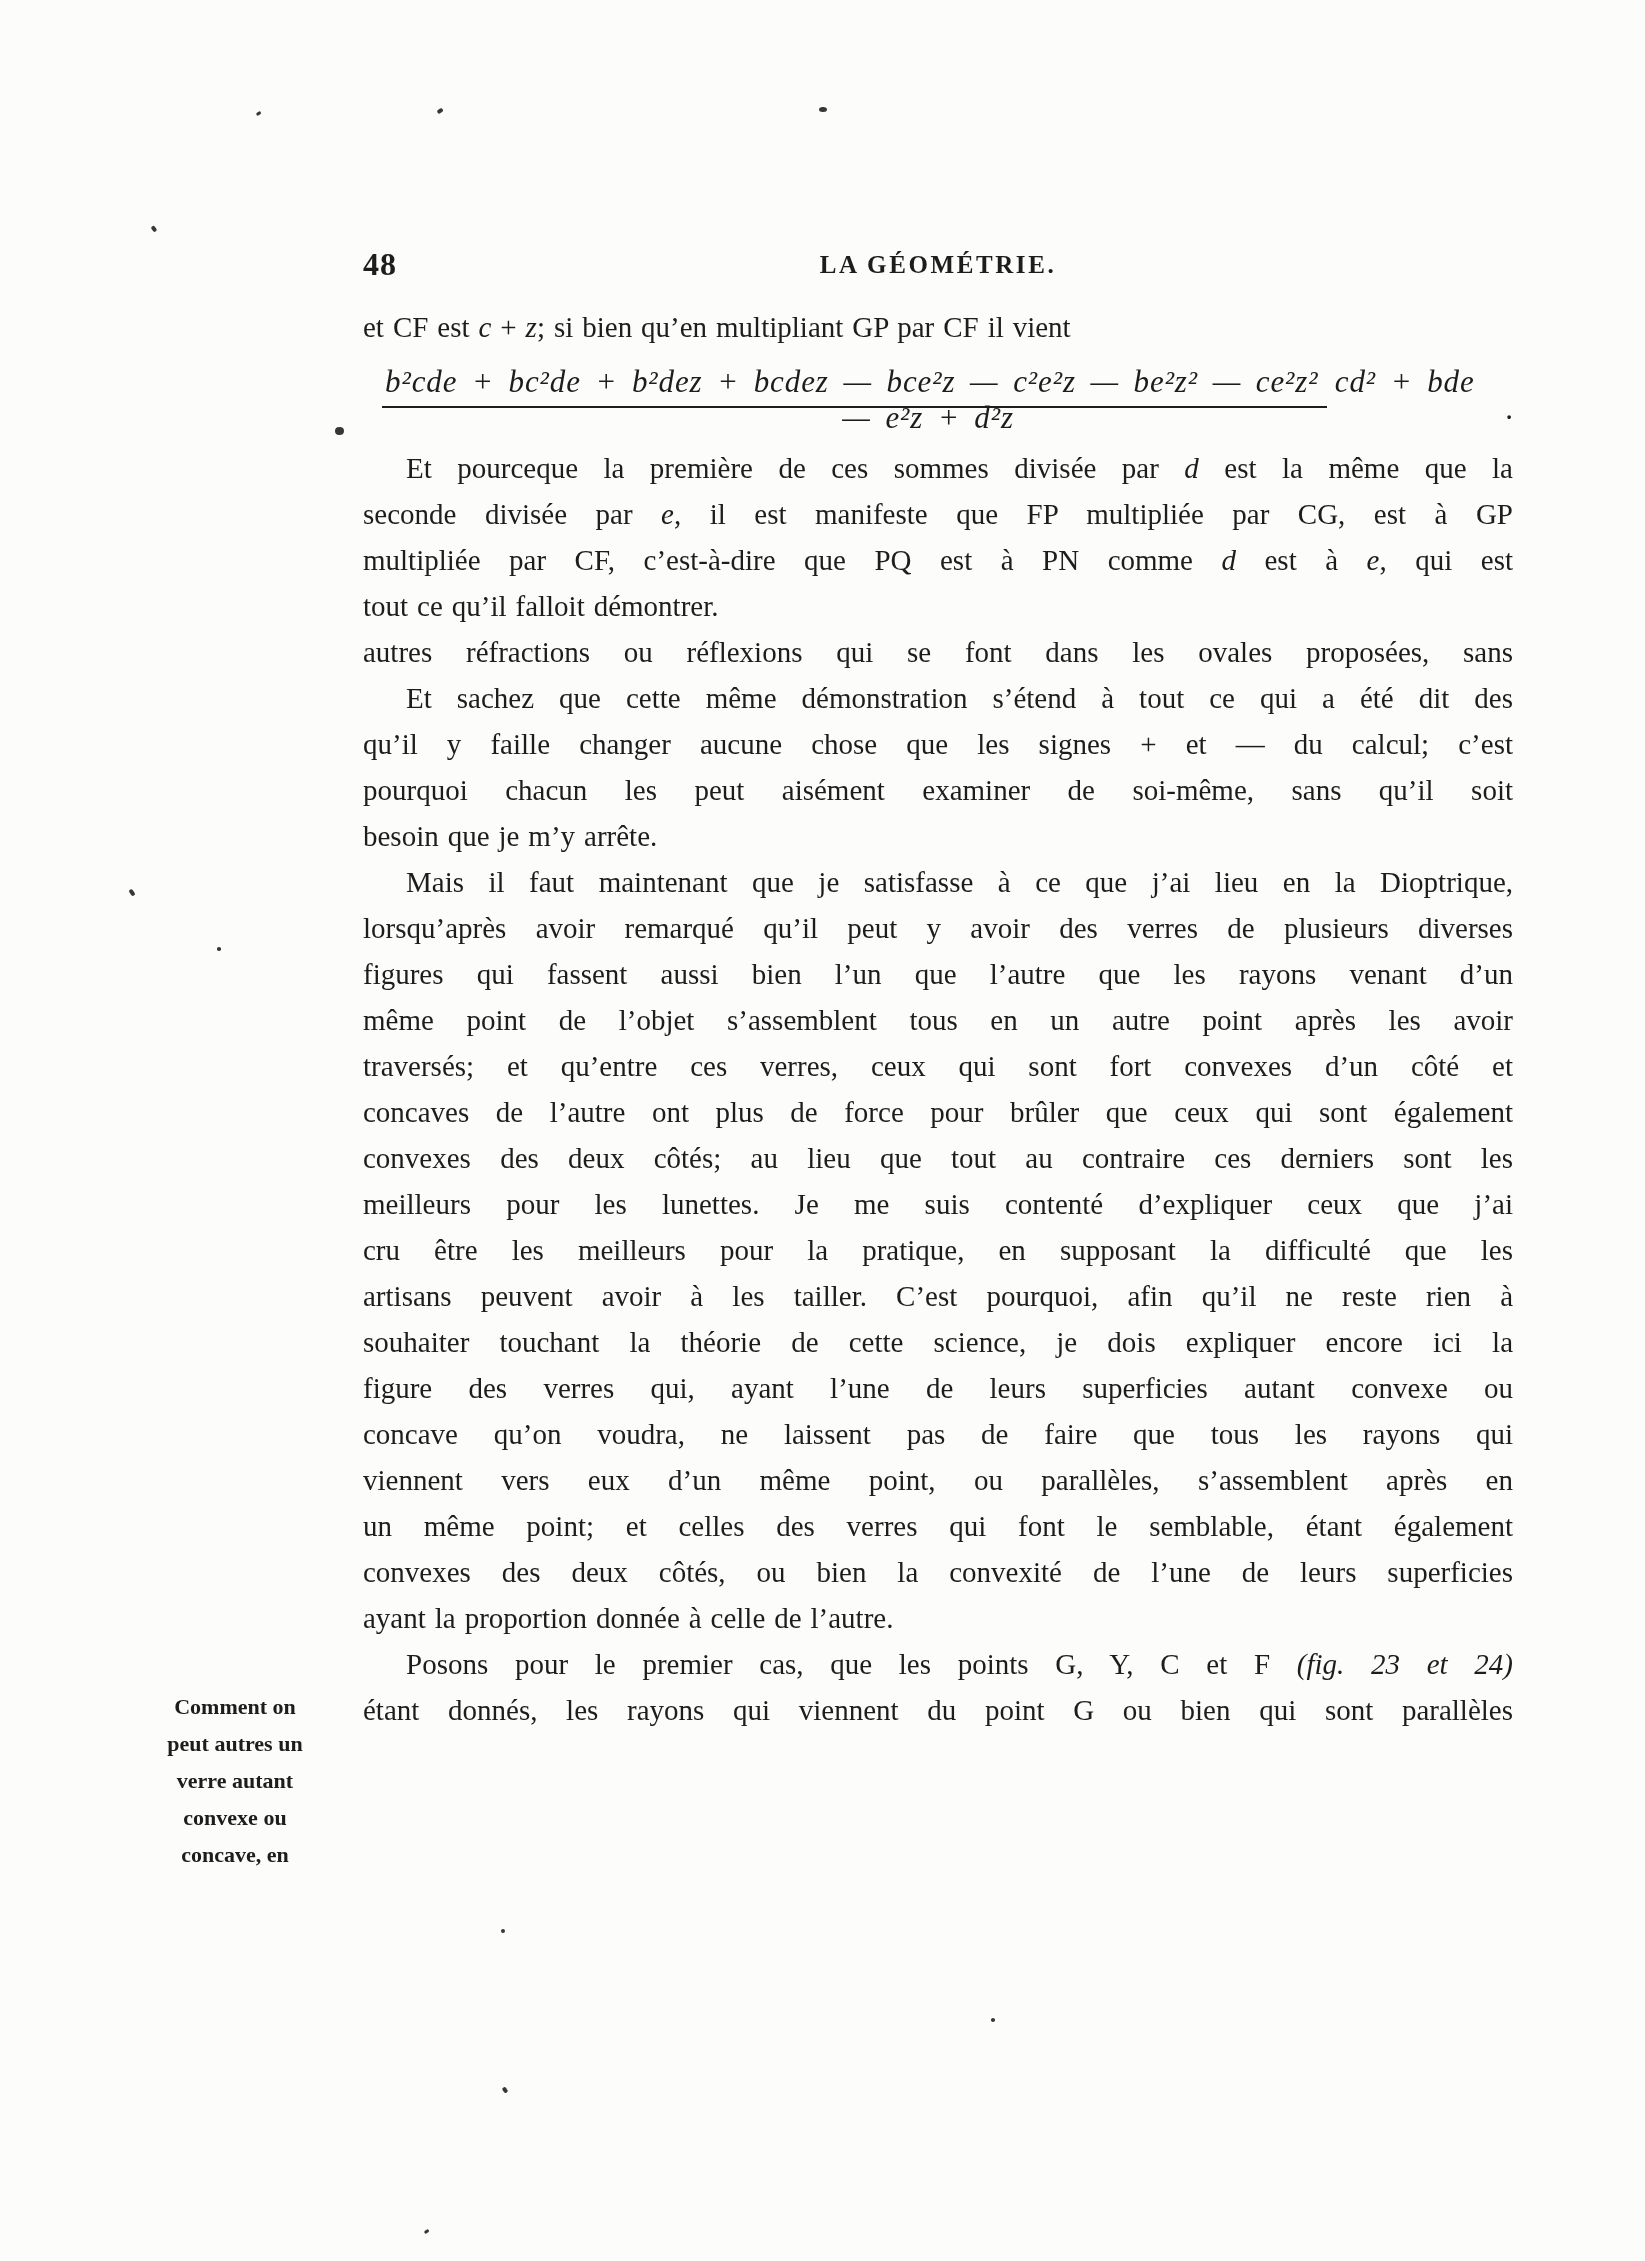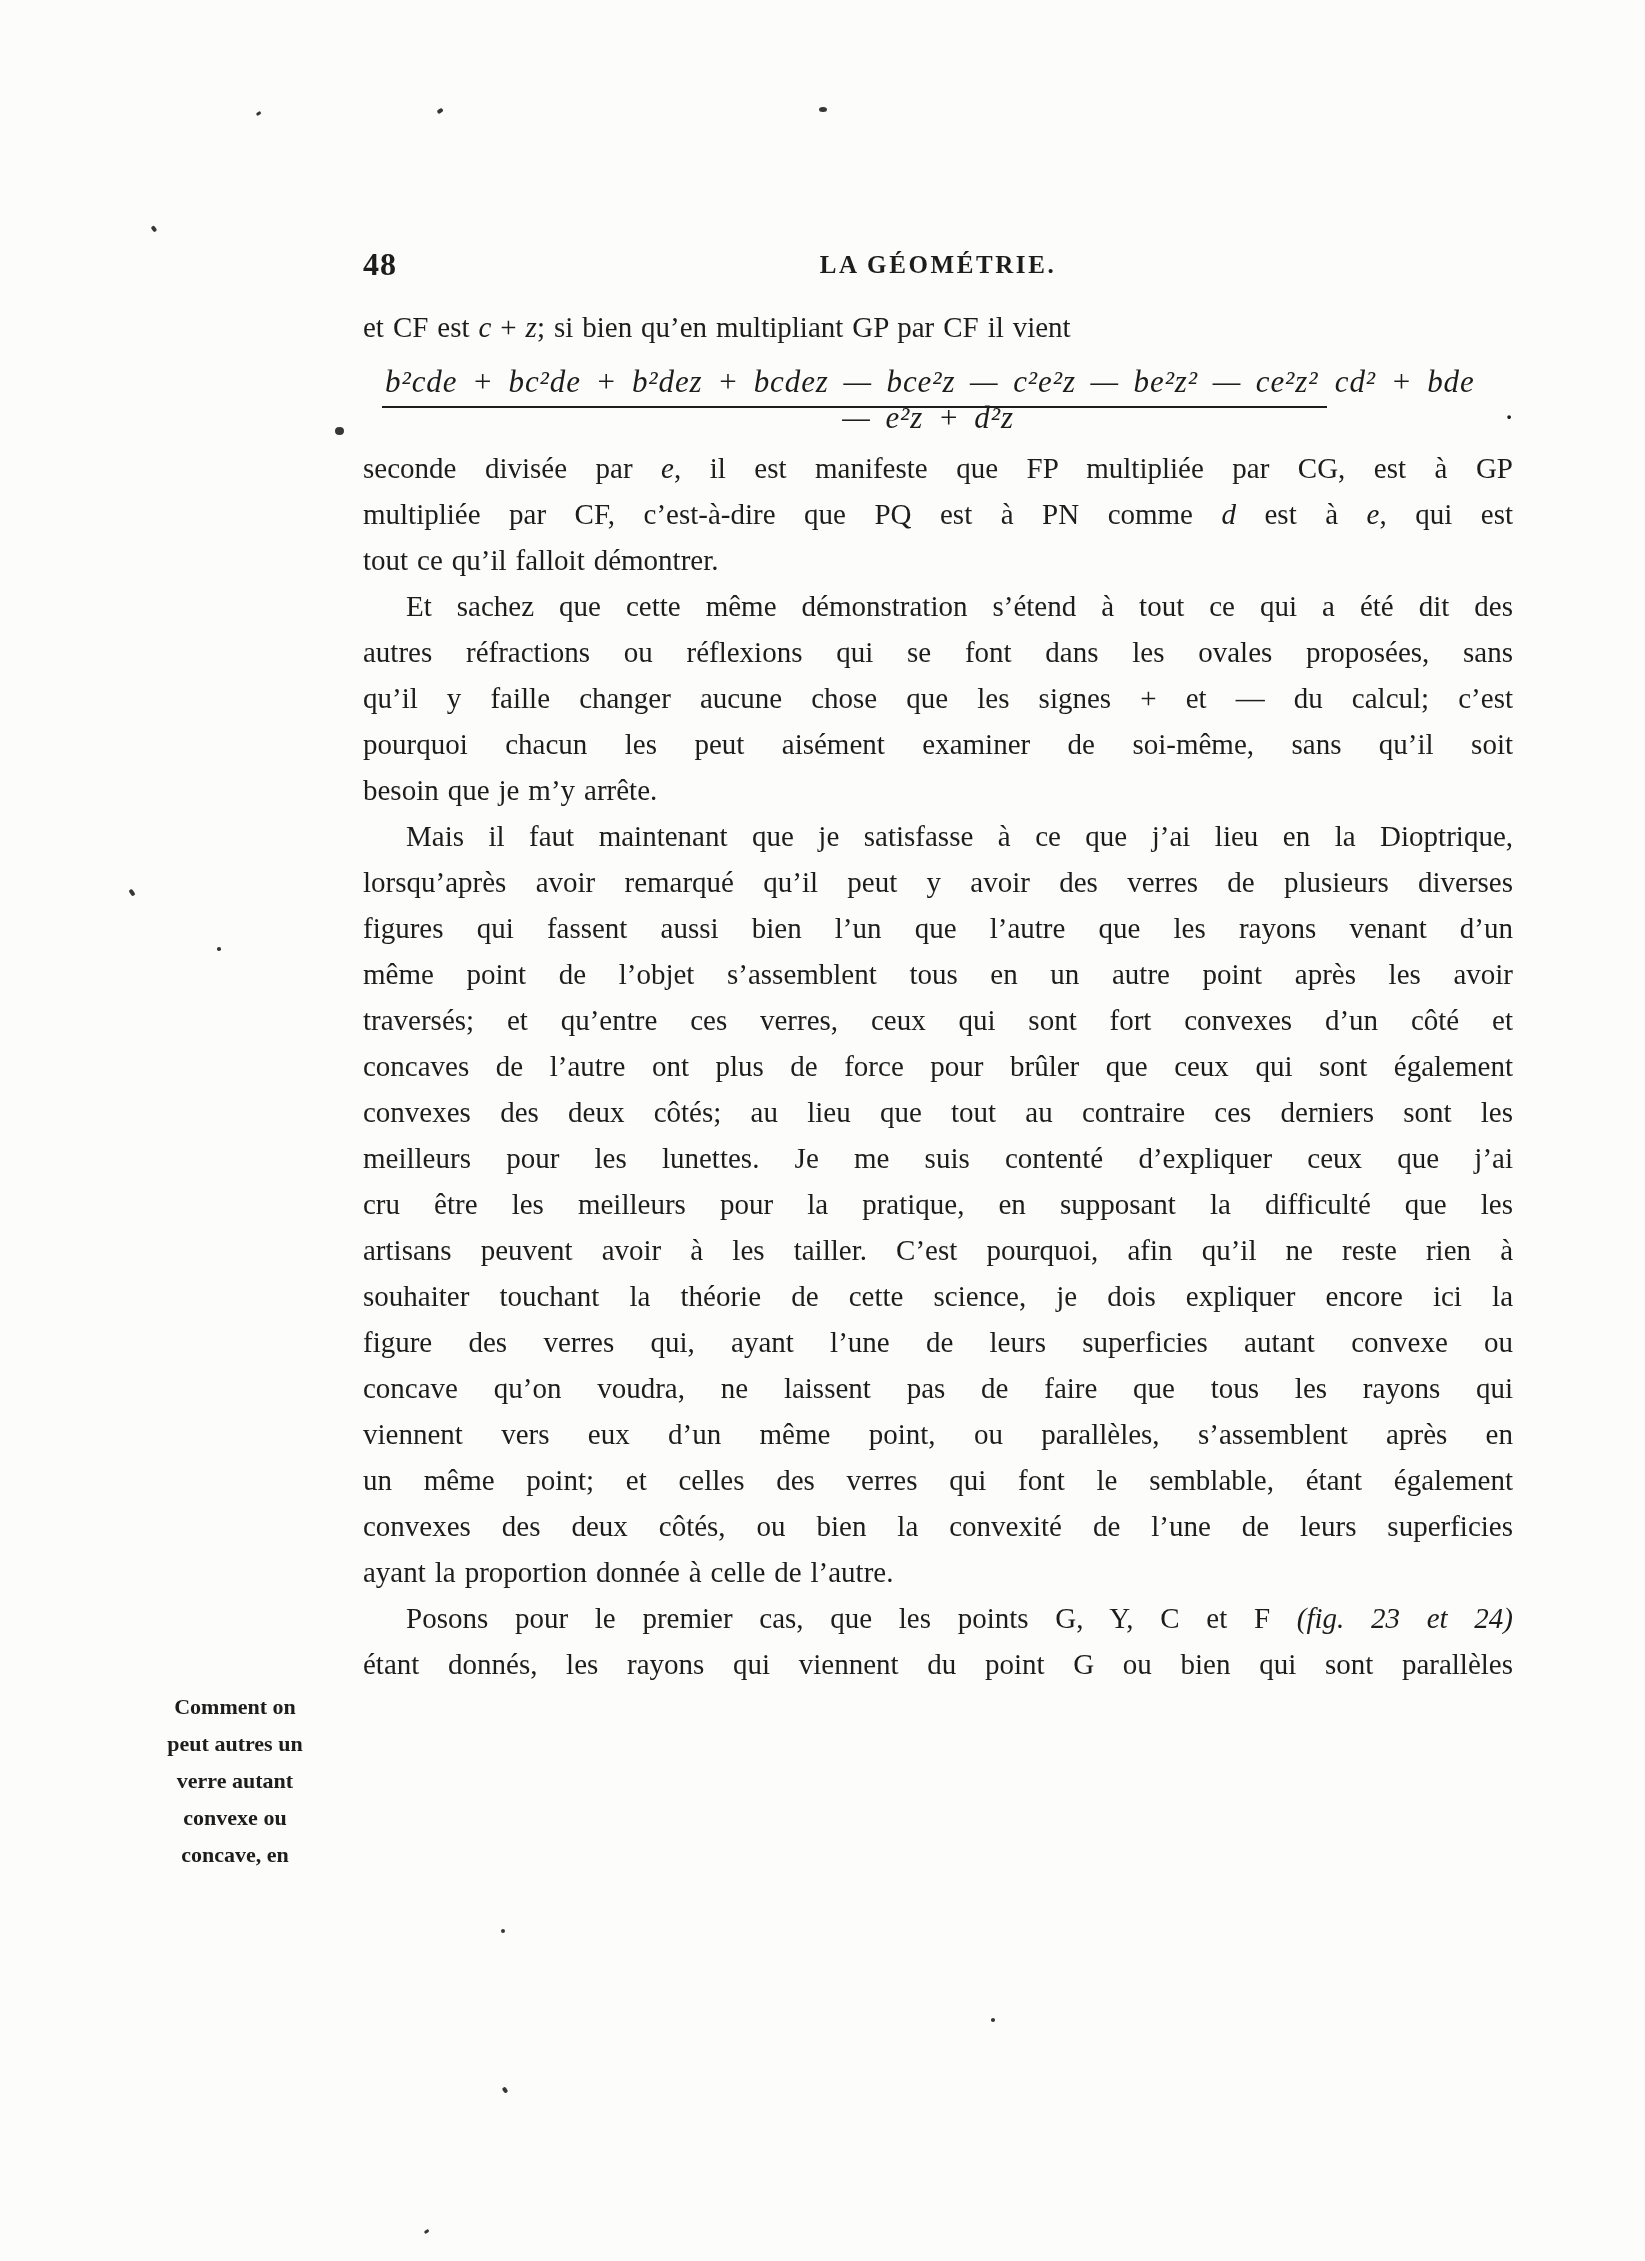--- a/index.html
+++ b/index.html
@@ -104,27 +104,28 @@
     <div class="formula-row">
       <span class="fraction">
         <span class="numerator">b²cde + bc²de + b²dez + bcdez — bce²z — c²e²z — be²z² — ce²z²</span>
         <span class="denominator">cd² + bde — e²z + d²z</span>
       </span>
       <span class="formula-period">.</span>
     </div>
 
     <div>
         <div class="paragraph">
+          <div class="line first">Et pourceque la première de ces sommes divisée par <i>d</i> est la même que la</div>
           <div class="line">seconde divisée par <i>e</i>, il est manifeste que FP multipliée par CG, est à GP</div>
           <div class="line">multipliée par CF, c’est-à-dire que PQ est à PN comme <i>d</i> est à <i>e</i>, qui est</div>
           <div class="line last">tout ce qu’il falloit démontrer.</div>
         </div>
         <div class="paragraph">
+          <div class="line">autres réfractions ou réflexions qui se font dans les ovales proposées, sans</div>
           <div class="line first">Et sachez que cette même démonstration s’étend à tout ce qui a été dit des</div>
-          <div class="line">autres réfractions ou réflexions qui se font dans les ovales proposées, sans</div>
           <div class="line">qu’il y faille changer aucune chose que les signes + et — du calcul; c’est</div>
           <div class="line">pourquoi chacun les peut aisément examiner de soi-même, sans qu’il soit</div>
           <div class="line last">besoin que je m’y arrête.</div>
         </div>
         <div class="paragraph">
           <div class="line first">Mais il faut maintenant que je satisfasse à ce que j’ai lieu en la Dioptrique,</div>
           <div class="line">lorsqu’après avoir remarqué qu’il peut y avoir des verres de plusieurs diverses</div>
           <div class="line">figures qui fassent aussi bien l’un que l’autre que les rayons venant d’un</div>
           <div class="line">même point de l’objet s’assemblent tous en un autre point après les avoir</div>
           <div class="line">traversés; et qu’entre ces verres, ceux qui sont fort convexes d’un côté et</div>

